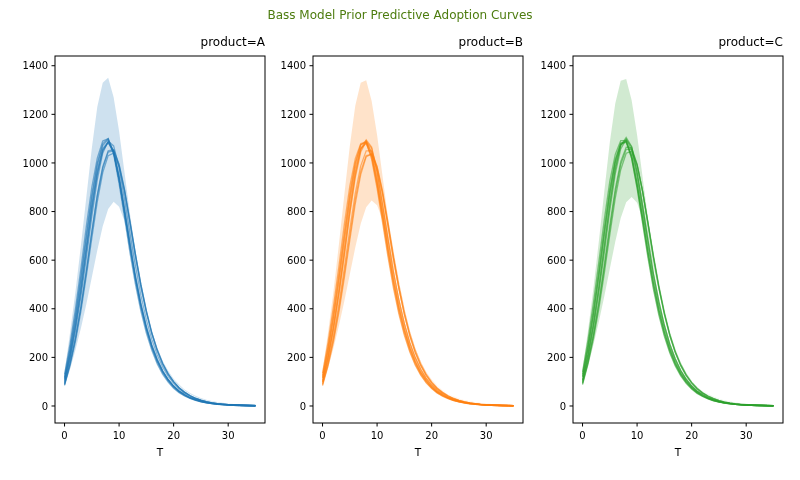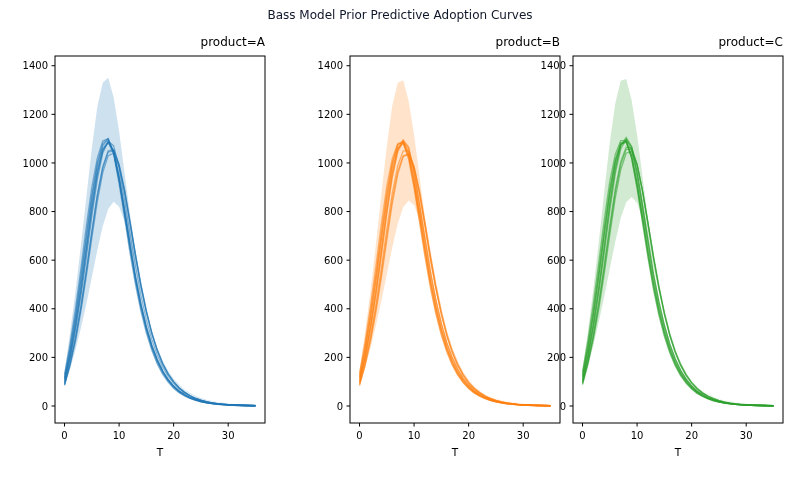--- a/index.html
+++ b/index.html
@@ -21,21 +21,21 @@
     width: 800px;
     height: 480px;
   }
   .suptitle {
     position: absolute;
     left: 0;
     top: 8px;
     width: 800px;
     text-align: center;
     font-size: 12px;
-    color: #0f172a;
+    color: #4d7c0f;
   }
   .panel {
     position: absolute;
   }
   .panel-title {
     position: absolute;
     top: -21px;
     width: 100%;
     text-align: right;
     font-size: 12px;
@@ -93,21 +93,21 @@
           <text x="9.545454545454545" y="383" text-anchor="middle" class="tick-label">0</text>
           <line y1="367" y2="370.5" x1="64.0909090909091" x2="64.0909090909091" stroke="#000000"></line>
           <text x="64.0909090909091" y="383" text-anchor="middle" class="tick-label">10</text>
           <line y1="367" y2="370.5" x1="118.63636363636364" x2="118.63636363636364" stroke="#000000"></line>
           <text x="118.63636363636364" y="383" text-anchor="middle" class="tick-label">20</text>
           <line y1="367" y2="370.5" x1="173.1818181818182" x2="173.1818181818182" stroke="#000000"></line>
           <text x="173.1818181818182" y="383" text-anchor="middle" class="tick-label">30</text>
         </svg>
         <div class="xlabel" style="top: 390px;">T</div>
       </div>
-      <div class="panel" style="left: 313px; top: 56px; width: 210px; height: 367px; margin-left: 37px;">
+      <div class="panel" style="left: 313px; top: 56px; width: 210px; height: 367px;">
         <div class="panel-title">product=B</div>
         <svg width="270" height="413" viewBox="-52 -2 270 413" style="position: absolute; left: -52px; top: -2px;">
           <polygon points="9.55,314.75 15.00,277.07 20.45,235.75 25.91,188.36 31.36,138.54 36.82,89.93 42.27,49.82 47.73,26.74 53.18,24.30 58.64,44.96 64.09,78.99 69.55,120.31 75.00,161.63 80.45,198.08 85.91,228.95 91.36,255.20 96.82,276.34 102.27,293.11 107.73,306.24 113.18,316.20 118.64,323.98 124.09,329.81 129.55,334.43 135.00,337.83 140.45,340.51 145.91,342.45 151.36,344.15 156.82,345.37 162.27,346.34 167.73,347.07 173.18,347.56 178.64,348.04 184.09,348.53 189.55,348.77 195.00,349.01 200.45,349.01 200.45,349.26 195.00,349.01 189.55,348.77 184.09,348.53 178.64,348.29 173.18,347.80 167.73,347.31 162.27,346.58 156.82,345.61 151.36,344.40 145.91,342.70 140.45,340.75 135.00,337.83 129.55,334.19 124.09,329.57 118.64,323.49 113.18,315.72 107.73,305.51 102.27,292.63 96.82,276.83 91.36,257.39 85.91,235.27 80.45,210.96 75.00,186.42 69.55,164.06 64.09,149.23 58.64,144.61 53.18,151.17 47.73,167.70 42.27,191.52 36.82,218.26 31.36,244.99 25.91,269.78 20.45,292.14 15.00,312.31 9.55,329.33" fill="#ff7f0e" fill-opacity="0.22" stroke="none"></polygon>
           <polyline points="9.55,325.68 15.00,301.38 20.45,272.21 25.91,236.97 31.36,197.35 36.82,155.55 42.27,119.09 47.73,93.57 53.18,83.85 58.64,91.14 64.09,115.45 69.55,148.26 75.00,182.77 80.45,215.58 85.91,243.78 91.36,267.35 96.82,286.55 102.27,301.38 107.73,313.04 113.18,322.04 118.64,328.84 124.09,333.95 129.55,337.83 135.00,340.99 140.45,343.18 145.91,344.88 151.36,346.10 156.82,347.07 162.27,347.80 167.73,348.29 173.18,348.77 178.64,349.01 184.09,349.26 189.55,349.50 195.00,349.50 200.45,349.74" fill="none" stroke="#ff7f0e" stroke-opacity="0.55" stroke-width="1.3"></polyline>
           <polyline points="9.55,322.04 15.00,295.30 20.45,262.98 25.91,225.55 31.36,184.72 36.82,144.61 42.27,111.80 47.73,91.87 53.18,87.50 58.64,100.14 64.09,126.87 69.55,159.92 75.00,194.19 80.45,225.79 85.91,252.77 91.36,274.64 96.82,292.38 102.27,306.24 107.73,316.93 113.18,324.95 118.64,331.27 124.09,335.89 129.55,339.29 135.00,341.97 140.45,344.15 145.91,345.61 151.36,346.58 156.82,347.56 162.27,348.04 167.73,348.53 173.18,349.01 178.64,349.26 184.09,349.26 189.55,349.50 195.00,349.50 200.45,349.74" fill="none" stroke="#ff7f0e" stroke-opacity="0.55" stroke-width="1.3"></polyline>
           <polyline points="9.55,328.60 15.00,308.18 20.45,283.15 25.91,252.77 31.36,217.53 36.82,179.85 42.27,143.40 47.73,115.45 53.18,99.65 58.64,98.43 64.09,113.02 69.55,138.54 75.00,170.13 80.45,202.94 85.91,232.84 91.36,258.60 96.82,279.75 102.27,296.52 107.73,309.40 113.18,319.36 118.64,326.90 124.09,332.49 129.55,336.86 135.00,340.02 140.45,342.70 145.91,344.40 151.36,345.85 156.82,346.83 162.27,347.56 167.73,348.29 173.18,348.53 178.64,349.01 184.09,349.26 189.55,349.50 195.00,349.50 200.45,349.74" fill="none" stroke="#ff7f0e" stroke-opacity="0.55" stroke-width="1.3"></polyline>
           <polyline points="9.55,317.18 15.00,286.31 20.45,250.34 25.91,210.24 31.36,168.19 36.82,130.03 42.27,102.57 47.73,87.50 53.18,86.28 58.64,103.29 64.09,132.46 69.55,166.49 75.00,201.00 80.45,232.11 85.91,258.12 91.36,279.26 96.82,296.03 102.27,309.15 107.73,319.12 113.18,326.90 118.64,332.49 124.09,336.86 129.55,340.26 135.00,342.70 140.45,344.64 145.91,345.85 151.36,347.07 156.82,347.80 162.27,348.29 167.73,348.77 173.18,349.01 178.64,349.26 184.09,349.50 189.55,349.50 195.00,349.74 200.45,349.74" fill="none" stroke="#ff7f0e" stroke-opacity="0.55" stroke-width="1.3"></polyline>
           <polyline points="9.55,326.17 15.00,302.59 20.45,273.43 25.91,238.67 31.36,199.30 36.82,157.98 42.27,121.52 47.73,96.00 53.18,85.55 58.64,92.36 64.09,116.18 69.55,148.74 75.00,183.26 80.45,216.07 85.91,244.26 91.36,267.84 96.82,287.04 102.27,301.86 107.73,313.53 113.18,322.52 118.64,329.08 124.09,334.43 129.55,338.32 135.00,341.24 140.45,343.42 145.91,345.13 151.36,346.34 156.82,347.31 162.27,347.80 167.73,348.53 173.18,348.77 178.64,349.01 184.09,349.26 189.55,349.50 195.00,349.50 200.45,349.74" fill="none" stroke="#ff7f0e" stroke-opacity="0.55" stroke-width="1.3"></polyline>
           <polyline points="9.55,327.63 15.00,306.24 20.45,279.99 25.91,248.39 31.36,211.94 36.82,173.29 42.27,137.32 47.73,109.86 53.18,94.79 58.64,94.79 64.09,110.59 69.55,136.84 75.00,168.92 80.45,202.21 85.91,232.35 91.36,258.36 96.82,279.75 102.27,296.52 107.73,309.40 113.18,319.36 118.64,326.90 124.09,332.73 129.55,336.86 135.00,340.26 140.45,342.70 145.91,344.64 151.36,345.85 156.82,346.83 162.27,347.80 167.73,348.29 173.18,348.77 178.64,349.01 184.09,349.26 189.55,349.50 195.00,349.50 200.45,349.74" fill="none" stroke="#ff7f0e" stroke-opacity="0.55" stroke-width="1.3"></polyline>
           <polyline points="9.55,319.61 15.00,290.93 20.45,256.41 25.91,217.53 31.36,176.21 36.82,136.59 42.27,106.45 47.73,88.71 53.18,86.28 58.64,100.86 64.09,129.30 69.55,162.84 75.00,197.35 80.45,228.95 85.91,255.68 91.36,277.32 96.82,294.57 102.27,307.94 107.73,318.39 113.18,326.17 118.64,332.00 124.09,336.62 129.55,340.02 135.00,342.45 140.45,344.40 145.91,345.85 151.36,346.83 156.82,347.80 162.27,348.29 167.73,348.77 173.18,349.01 178.64,349.26 184.09,349.50 189.55,349.50 195.00,349.74 200.45,349.74" fill="none" stroke="#ff7f0e" stroke-opacity="0.55" stroke-width="1.3"></polyline>

